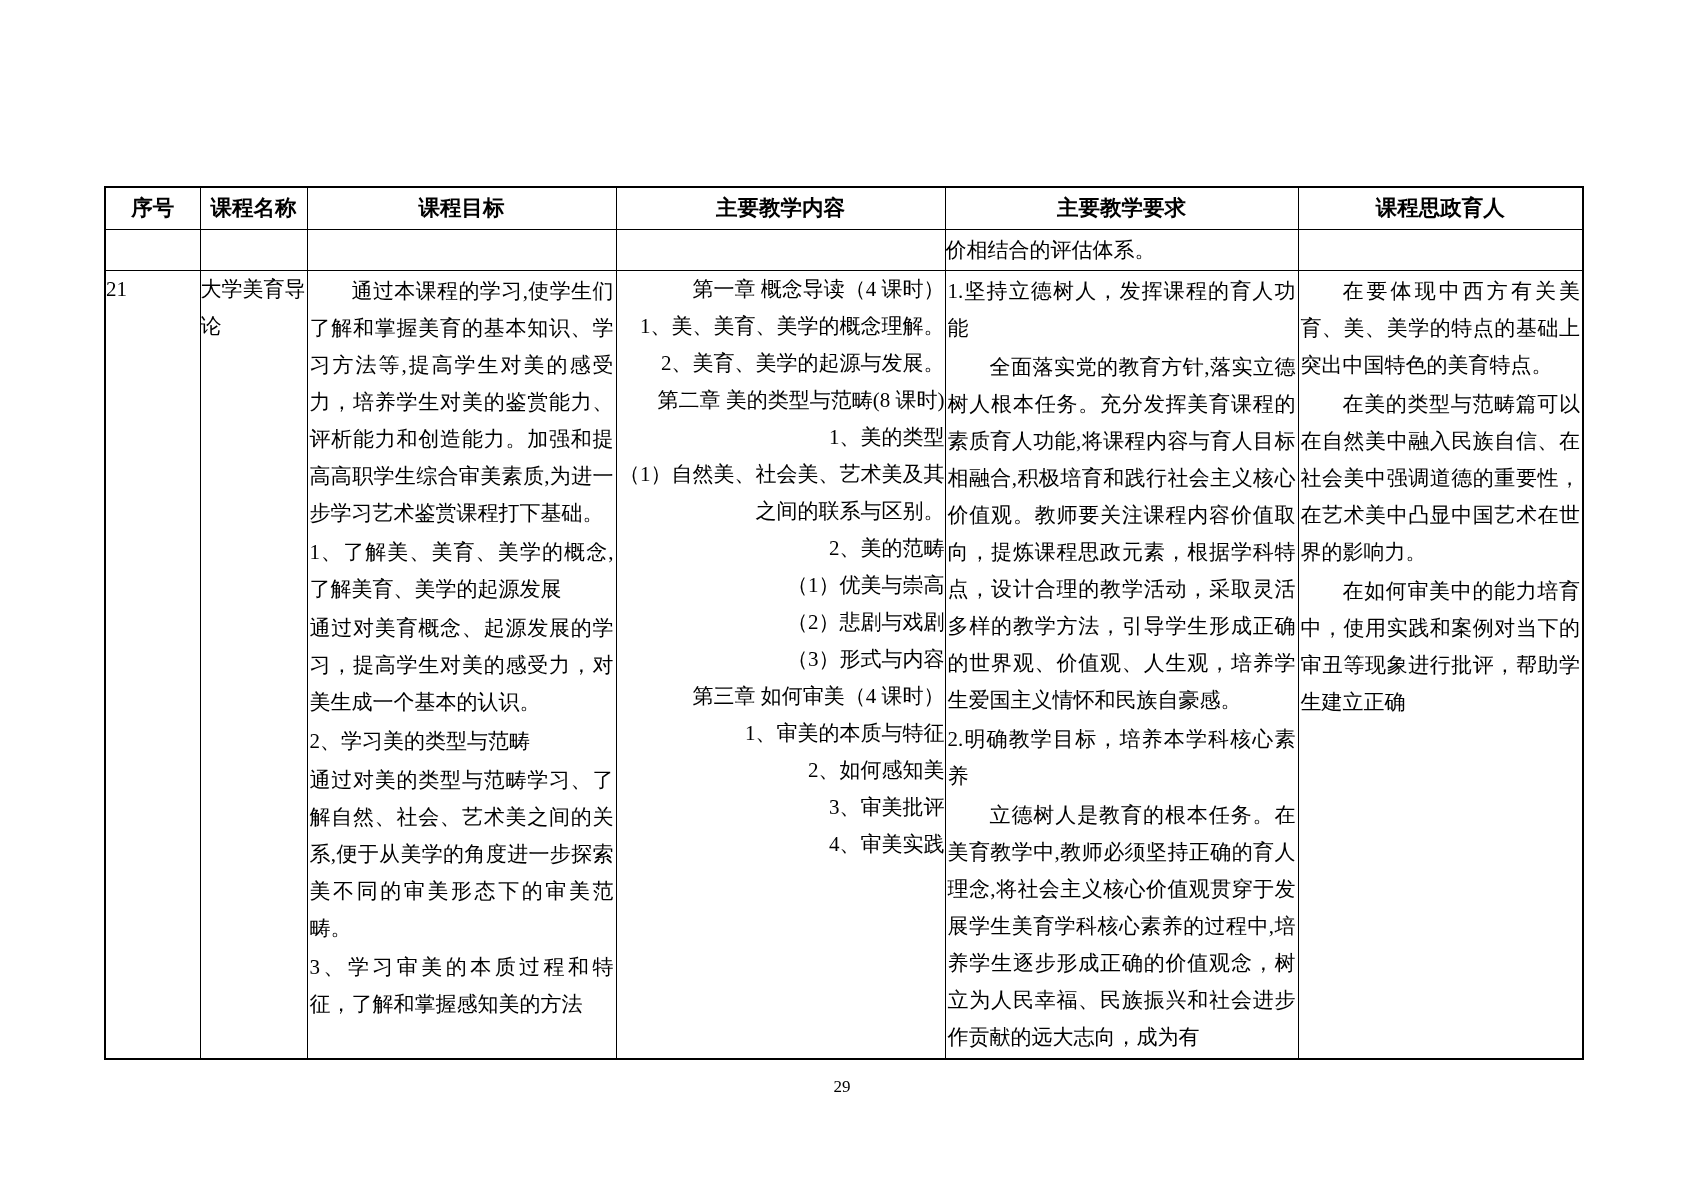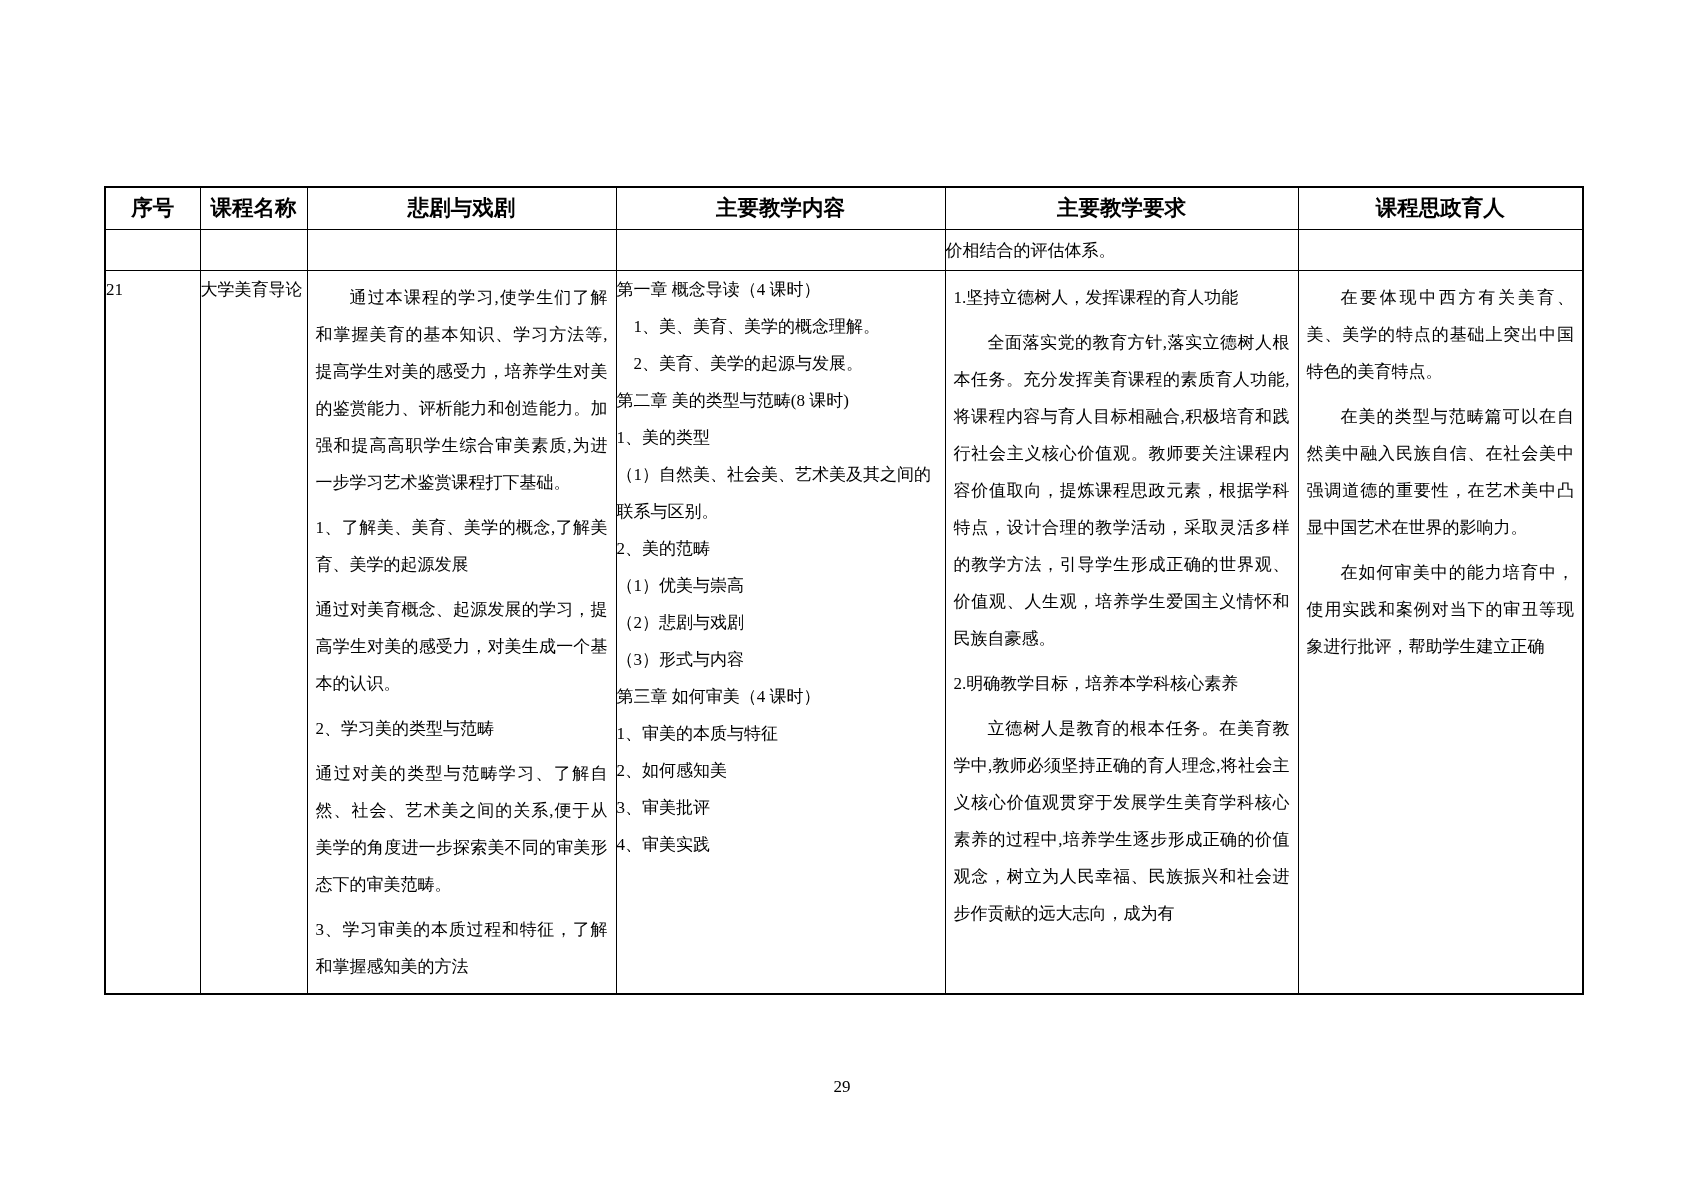--- a/index.html
+++ b/index.html
@@ -20,21 +20,21 @@
     left: 104px;
     top: 186px;
     width: 1478px;
     border-collapse: collapse;
     table-layout: fixed;
     border: 2px solid #000000;
   }
   .course-table th, .course-table td {
     border: 1px solid #000000;
     overflow: hidden;
-    font-size: 17px;
+    font-size: 21px;
     line-height: 37px;
     vertical-align: top;
     padding: 0;
   }
   .course-table thead th {
     height: 41px;
     font-weight: bold;
     text-align: center;
     vertical-align: middle;
     font-size: 21.5px;
@@ -47,27 +47,27 @@
     text-align: left;
     padding-left: 22px;
   }
   .cell-name {
     vertical-align: middle;
     padding-left: 10px;
     padding-right: 6px;
   }
   .cell-ideology { vertical-align: middle; }
   .para {
-    margin: 8px;
+    margin: 2px;
     text-align: justify;
     white-space: pre-wrap;
   }
   .indent { text-indent: 2em; }
   .content-line {
-    text-align: left;
+    text-align: right;
     white-space: pre-wrap;
     margin: 0;
   }
   .page-number {
     position: absolute;
     left: 0;
     right: 0;
     top: 1072px;
     text-align: center;
     font-size: 17px;
@@ -85,21 +85,21 @@
       <col style="width:107px">
       <col style="width:309px">
       <col style="width:329px">
       <col style="width:353px">
       <col style="width:285px">
     </colgroup>
     <thead>
       <tr>
         <th>序号</th>
         <th>课程名称</th>
-        <th>悲剧与戏剧</th>
+        <th>课程目标</th>
         <th>主要教学内容</th>
         <th>主要教学要求</th>
         <th>课程思政育人</th>
       </tr>
     </thead>
     <tbody>
       <tr class="spill-row">
         <td></td>
         <td></td>
         <td></td>

